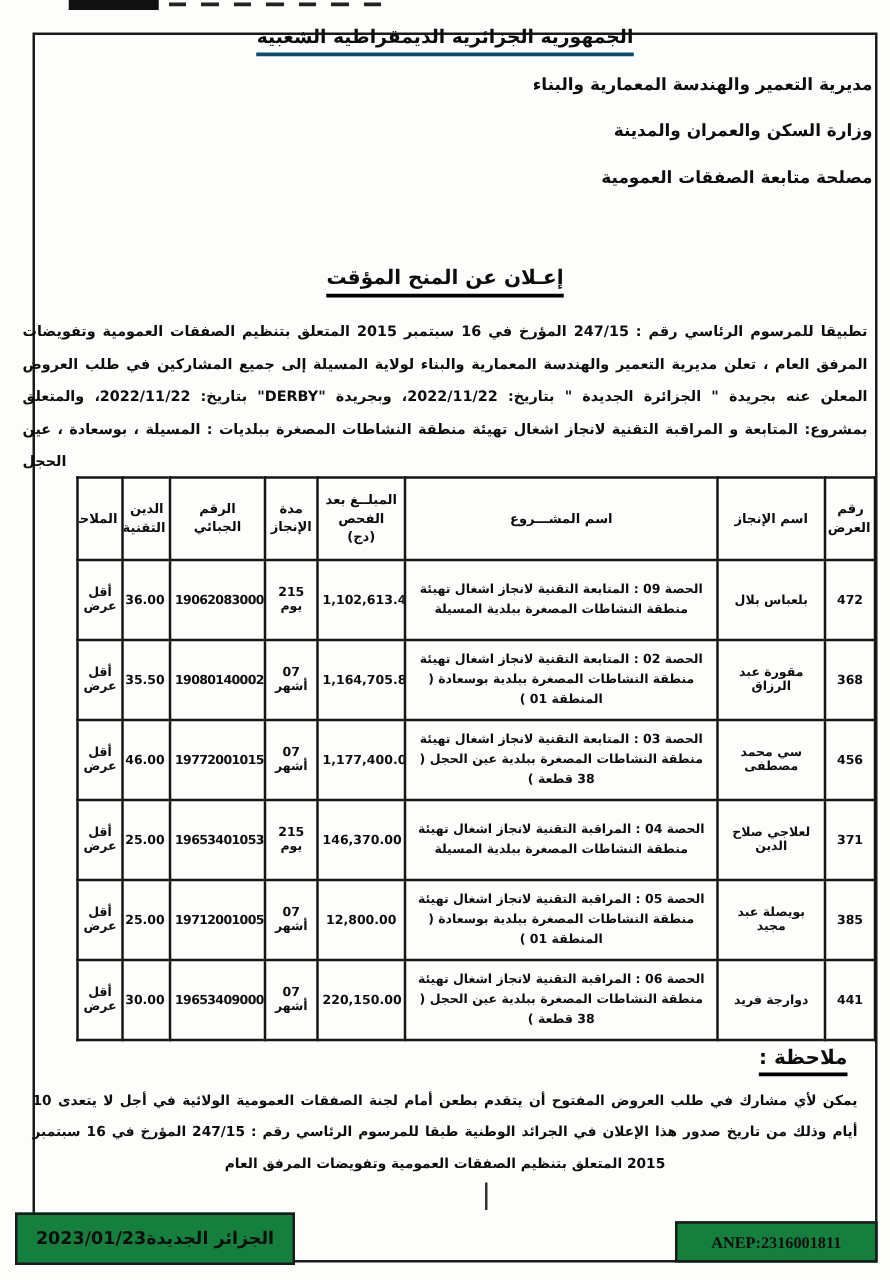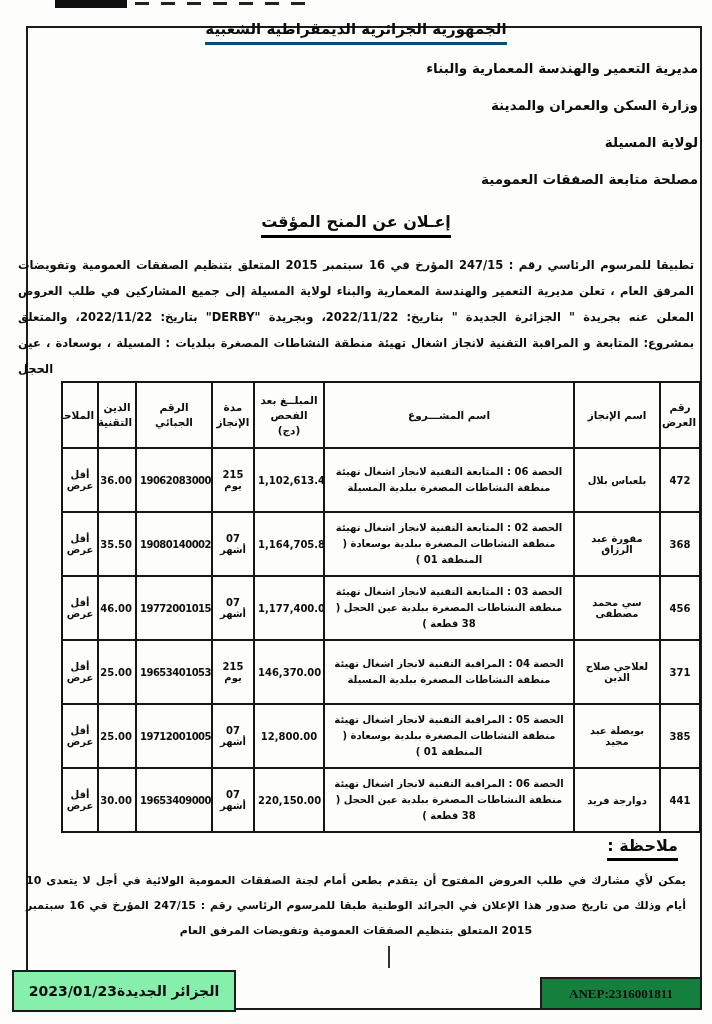--- a/index.html
+++ b/index.html
@@ -96,21 +96,21 @@
     text-align:justify;
     text-align-last:center;
   }
   .artifact-bottom{
     position:absolute;left:388px;top:946px;width:2px;height:22px;
     background:#333;
   }
   .footer-left-box{
     position:absolute;left:12px;top:970px;width:220px;height:38px;
     border:2px solid #1b1b1b;
-    background:#86efac;
+    background:#15803d;
     display:flex;align-items:center;justify-content:center;
     font-size:14px;font-weight:700;
   }
   .footer-right-box{
     position:absolute;left:540px;top:977px;width:158px;height:29px;
     border:2px solid #1b1b1b;
     background:#15803d;
     display:flex;align-items:center;justify-content:center;
     font-size:13px;font-weight:700;
     direction:ltr;
@@ -126,21 +126,20 @@
   <div class="artifact-top2"></div>
   <div class="frame"></div>
 
   <div class="republic">
     <span>الجمهورية الجزائرية الديمقراطية الشعبية</span>
   </div>
 
   <div class="ministry-block">
     <div>مديرية التعمير والهندسة المعمارية والبناء</div>
     <div>وزارة السكن والعمران والمدينة</div>
-    <div>لولاية المسيلة</div>
     <div>مصلحة متابعة الصفقات العمومية</div>
   </div>
 
   <div class="doc-title">
     <span>إعـلان عن المنح المؤقت</span>
   </div>
 
   <div class="intro">تطبيقا للمرسوم الرئاسي رقم : 247/15 المؤرخ في 16 سبتمبر 2015 المتعلق بتنظيم الصفقات العمومية وتفويضات المرفق العام ، تعلن مديرية التعمير والهندسة المعمارية والبناء لولاية المسيلة إلى جميع المشاركين في طلب العروض المعلن عنه بجريدة " الجزائرة الجديدة " بتاريخ: 2022/11/22، وبجريدة "DERBY" بتاريخ: 2022/11/22، والمتعلق بمشروع: المتابعة و المراقبة التقنية لانجاز اشغال تهيئة منطقة النشاطات المصغرة ببلديات : المسيلة ، بوسعادة ، عين الحجل</div>
 
   <table class="award">
@@ -164,21 +163,21 @@
         <th>الرقم الجبائي</th>
         <th>الدين التقنية</th>
         <th>الملاحظة</th>
       </tr>
     </thead>
     <tbody>
 
         <tr>
           <td class="cell-offer">472</td>
           <td>بلعباس بلال</td>
-          <td class="cell-project">الحصة 06 : المتابعة التقنية لانجاز اشغال تهيئة منطقة النشاطات المصغرة ببلدية المسيلة</td>
+          <td class="cell-project">الحصة 09 : المتابعة التقنية لانجاز اشغال تهيئة منطقة النشاطات المصغرة ببلدية المسيلة</td>
           <td class="cell-amount">1,102,613.45</td>
           <td>215 يوم</td>
           <td class="cell-tax">190620830006922</td>
           <td class="cell-score">36.00</td>
           <td class="cell-note">أقل عرض</td>
         </tr>
 
         <tr>
           <td class="cell-offer">368</td>
           <td>مقورة عبد الرزاق</td>

